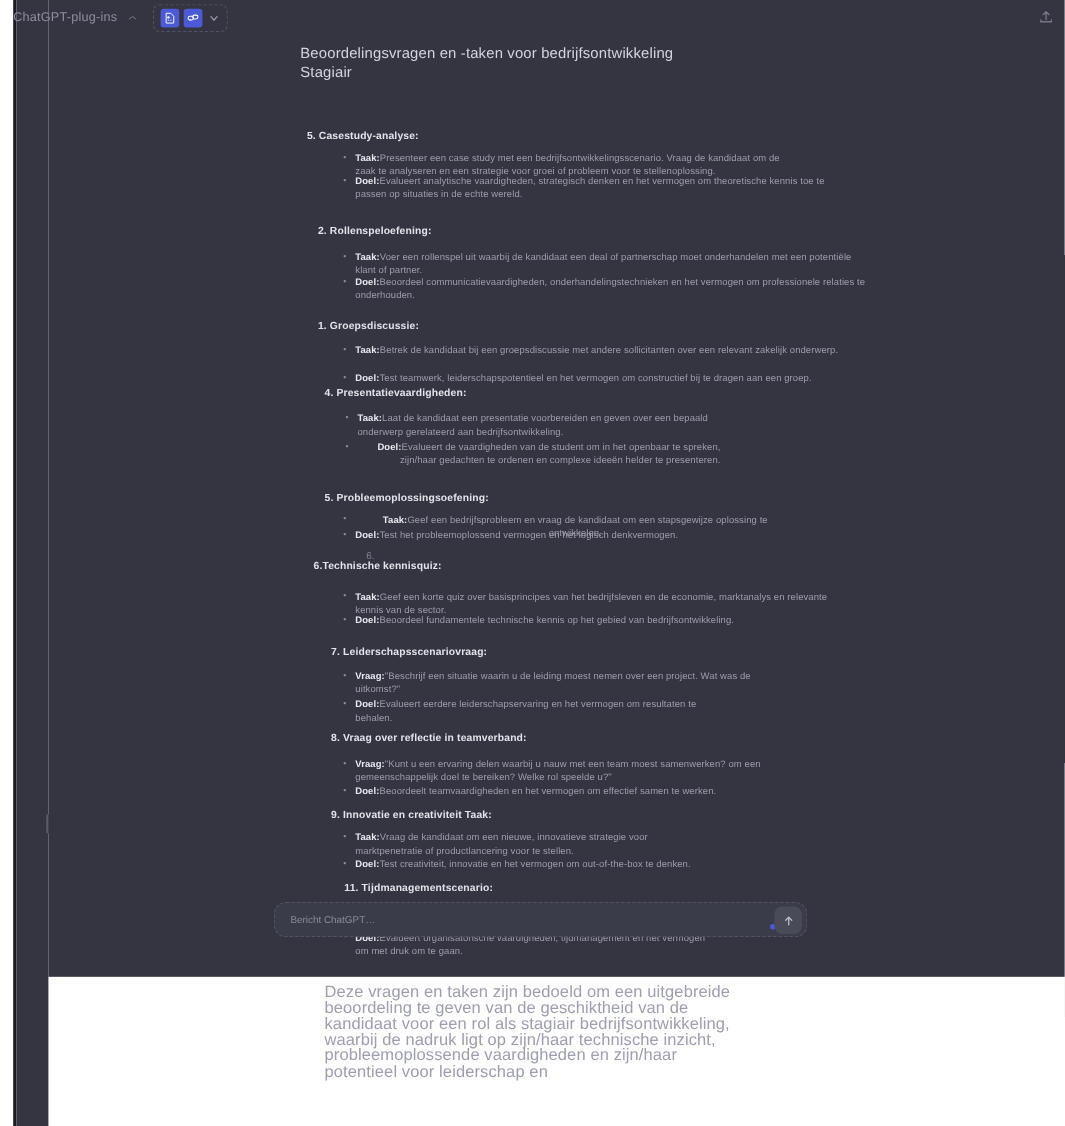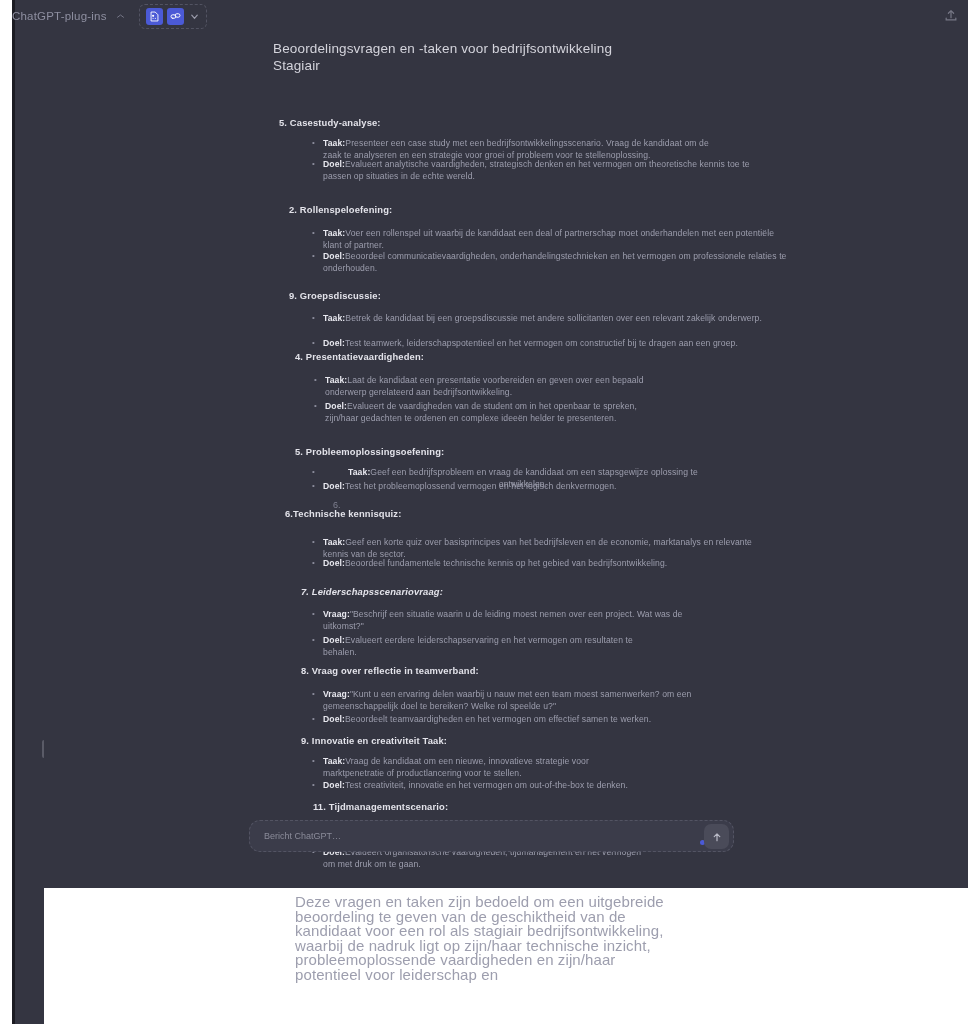--- a/index.html
+++ b/index.html
@@ -212,49 +212,49 @@
               </ul>
             </div>
             <div class="section" style="position: absolute; left: 0px; top: 130px; width: 530px;">
               <div class="sec-head" style="position: absolute; left: 16px; top: 0px;">2. Rollenspeloefening:</div>
               <ul class="bullets">
                 <li class="bullet" style="position: absolute; left: 50px; top: 23px; width: 465px;"><b>Taak:</b><span>Voer een rollenspel uit waarbij de kandidaat een deal of partnerschap moet onderhandelen met een potentiële klant of partner.</span></li>
                 <li class="bullet" style="position: absolute; left: 50px; top: 46px; width: 470px;"><b>Doel:</b><span>Beoordeel communicatievaardigheden, onderhandelingstechnieken en het vermogen om professionele relaties te onderhouden.</span></li>
               </ul>
             </div>
             <div class="section" style="position: absolute; left: 0px; top: 216px; width: 530px;">
-              <div class="sec-head" style="position: absolute; left: 16px; top: 0px;">9. Groepsdiscussie:</div>
+              <div class="sec-head" style="position: absolute; left: 16px; top: 0px;">1. Groepsdiscussie:</div>
               <ul class="bullets">
                 <li class="bullet" style="position: absolute; left: 50px; top: 22px; width: 450px;"><b>Taak:</b><span>Betrek de kandidaat bij een groepsdiscussie met andere sollicitanten over   een relevant zakelijk onderwerp.</span></li>
                 <li class="bullet" style="position: absolute; left: 50px; top: 47px; width: 470px;"><b>Doel:</b><span>Test teamwerk, leiderschapspotentieel en het vermogen om constructief bij te dragen aan een groep.</span></li>
               </ul>
             </div>
             <div class="section" style="position: absolute; left: 0px; top: 277px; width: 530px;">
               <div class="sec-head" style="position: absolute; left: 22px; top: 0px;">4. Presentatievaardigheden:</div>
               <ul class="bullets">
                 <li class="bullet" style="position: absolute; left: 52px; top: 23px; width: 340px;"><b>Taak:</b><span>Laat de kandidaat een presentatie voorbereiden en geven over een bepaald onderwerp gerelateerd aan bedrijfsontwikkeling.</span></li>
-                <li class="bullet" style="position: absolute; left: 52px; top: 49px; width: 330px;"><b>Doel:</b><span>Evalueert de vaardigheden van de student om in het openbaar te spreken, zijn/haar gedachten te ordenen en complexe ideeën helder te presenteren.</span></li>
+                <li class="bullet" style="position: absolute; left: 52px; top: 49px; width: 330px; text-align: right;"><b>Doel:</b><span>Evalueert de vaardigheden van de student om in het openbaar te spreken, zijn/haar gedachten te ordenen en complexe ideeën helder te presenteren.</span></li>
               </ul>
             </div>
             <div class="section" style="position: absolute; left: 0px; top: 372px; width: 530px;">
               <div class="sec-head" style="position: absolute; left: 22px; top: 0px;">5. Probleemoplossingsoefening:</div>
               <ul class="bullets">
                 <li class="bullet" style="position: absolute; left: 50px; top: 20px; width: 400px; text-align: center;"><b>Taak:</b><span>Geef een bedrijfsprobleem en vraag de kandidaat om een stapsgewijze oplossing te ontwikkelen.</span></li>
                 <li class="bullet" style="position: absolute; left: 50px; top: 34px; width: 300px;"><b>Doel:</b><span>Test het probleemoplossend vermogen en het logisch denkvermogen.</span></li>
               </ul>
             </div>
             <div class="section" style="position: absolute; left: 0px; top: 434px; width: 530px;">
               <div class="sec-head" style="position: absolute; left: 12px; top: 0px;">6.Technische kennisquiz:</div>
               <ul class="bullets">
                 <li class="bullet" style="position: absolute; left: 50px; top: 28px; width: 440px;"><b>Taak:</b><span>Geef een korte quiz over basisprincipes van het bedrijfsleven en de economie, marktanalys  en relevante     kennis van de sector.</span></li>
                 <li class="bullet" style="position: absolute; left: 50px; top: 49px; width: 400px;"><b>Doel:</b><span>Beoordeel fundamentele technische kennis op het gebied van bedrijfsontwikkeling.</span></li>
               </ul>
             </div>
             <div class="section" style="position: absolute; left: 0px; top: 512px; width: 530px;">
-              <div class="sec-head" style="position: absolute; left: 28px; top: 0px; font-style: italic;">7. Leiderschapsscenariovraag:</div>
+              <div class="sec-head" style="position: absolute; left: 28px; top: 0px;">7. Leiderschapsscenariovraag:</div>
               <ul class="bullets">
                 <li class="bullet" style="position: absolute; left: 50px; top: 22px; width: 380px;"><b>Vraag:</b><span>"Beschrijf een situatie waarin u de leiding moest nemen over een project. Wat was de uitkomst?"</span></li>
                 <li class="bullet" style="position: absolute; left: 50px; top: 48px; width: 330px;"><b>Doel:</b><span>Evalueert eerdere leiderschapservaring en het vermogen om resultaten te behalen.</span></li>
               </ul>
             </div>
             <div class="section" style="position: absolute; left: 0px; top: 591px; width: 530px;">
               <div class="sec-head" style="position: absolute; left: 28px; top: 0px;">8. Vraag over reflectie in teamverband:</div>
               <ul class="bullets">
                 <li class="bullet" style="position: absolute; left: 50px; top: 23px; width: 380px;"><b>Vraag:</b><span>"Kunt u een ervaring delen waarbij u nauw met een team moest samenwerken? om een gemeenschappelijk doel te bereiken? Welke rol speelde u?"</span></li>
                 <li class="bullet" style="position: absolute; left: 50px; top: 48px; width: 380px;"><b>Doel:</b><span>Beoordeelt teamvaardigheden en het vermogen om effectief samen te werken.</span></li>

